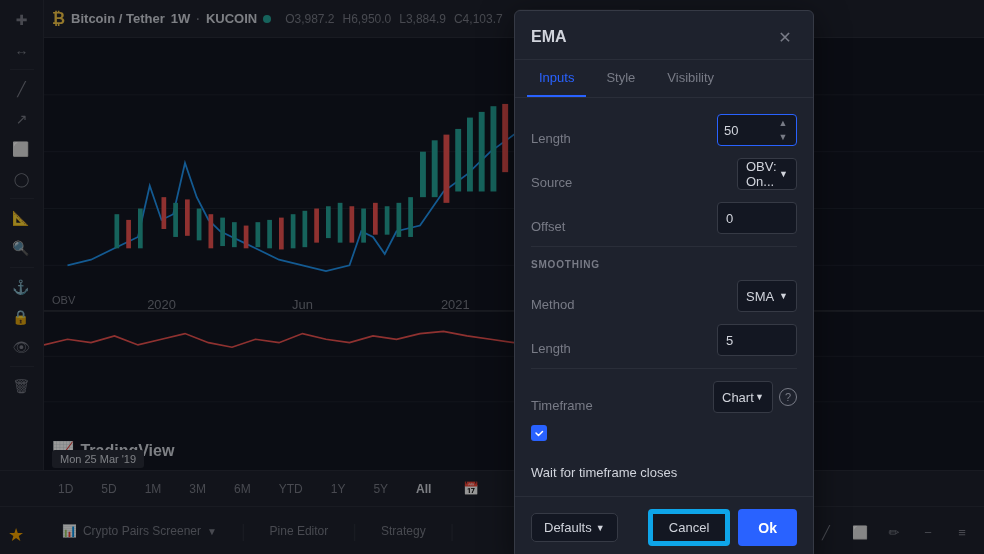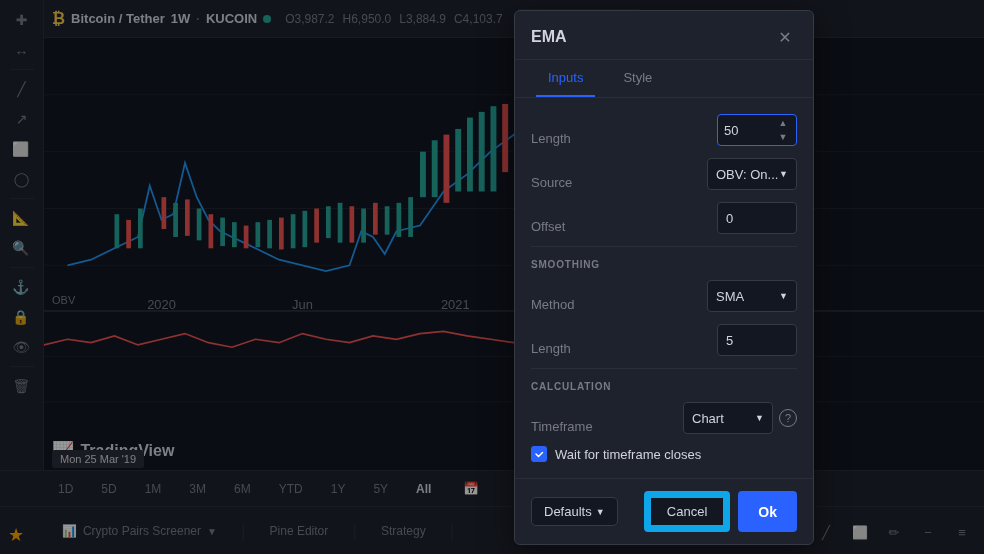--- a/index.html
+++ b/index.html
@@ -122,22 +122,22 @@
     }
     .dialog-title { font-size: 16px; font-weight: 600; color: #d1d4dc; }
     .dialog-close {
       width: 24px; height: 24px;
       display: flex; align-items: center; justify-content: center;
       cursor: pointer; color: #787b86; font-size: 16px; border-radius: 4px;
     }
 
     
     .dialog-tabs {
-      display: flex; gap: 16px;
-      padding: 0 21px;
+      display: flex; gap: 8px;
+      padding: 0 12px;
       border-bottom: 1px solid #2a2e39;
     }
     .dialog-tab {
       padding: 10px 12px;
       font-size: 13px; cursor: pointer;
       color: #787b86; border-bottom: 2px solid transparent;
     }
     .dialog-tab.active { color: #2962ff; border-bottom: 2px solid #2962ff; }
 
     
@@ -155,40 +155,41 @@
       background: #131722; border: 1px solid #363a45;
       border-radius: 4px; color: #d1d4dc; font-size: 13px;
       padding: 0 8px; outline: none; text-align: left;
       display: flex; align-items: center; justify-content: space-between;
     }
     .number-input-inner { display: flex; align-items: center; justify-content: space-between; width: 80px; height: 32px; background: #131722; border: 1px solid #2962ff; border-radius: 4px; padding: 0 6px; color: #d1d4dc; font-size: 13px; }
     .spinner-btns { display: flex; flex-direction: column; }
     .spinner-btn { width: 14px; height: 14px; display: flex; align-items: center; justify-content: center; cursor: pointer; color: #787b86; font-size: 9px; }
 
     .select-control {
-      width: 90px; height: 32px;
+      width: 60px; height: 32px;
       background: #131722; border: 1px solid #363a45;
       border-radius: 4px; color: #d1d4dc; font-size: 13px;
       padding: 0 8px; cursor: pointer;
       display: flex; align-items: center; justify-content: space-between;
     }
 
     .section-label {
       font-size: 10px; font-weight: 600;
       color: #787b86; letter-spacing: 0.8px;
       text-transform: uppercase;
       margin: 8px 0 10px;
     }
 
     .dialog-separator { height: 1px; background: #2a2e39; margin: 8px 0 12px; }
 
     
     .checkbox-row {
-      display: flex; align-items: flex-end; gap: 8px;
+      display: flex; align-items: flex-start; gap: 24px;
       margin-top: 8px;
+      flex-direction: column;
     }
     .checkbox-custom {
       width: 16px; height: 16px;
       background: #2962ff; border-radius: 3px;
       display: flex; align-items: center; justify-content: center;
       cursor: pointer; flex-shrink: 0;
     }
     .checkbox-custom svg { width: 10px; height: 10px; }
     .checkbox-label { font-size: 13px; color: #d1d4dc; }
 
@@ -200,21 +201,21 @@
     }
     .defaults-btn {
       display: flex; align-items: center; gap: 4px;
       padding: 6px 12px; border: 1px solid #363a45;
       border-radius: 5px; cursor: pointer;
       color: #d1d4dc; font-size: 13px; background: #131722;
     }
     .footer-right { display: flex; gap: 8px; }
     .btn-cancel {
       padding: 6px 16px; border-radius: 4px; cursor: pointer;
-      background: #131722; border: 7px solid #0ea5e9;
+      background: #131722; border: 5px solid #0ea5e9;
       color: #d1d4dc; font-size: 13px;
     }
     .btn-ok {
       padding: 6px 20px; border-radius: 4px; cursor: pointer;
       background: #2962ff; border: none;
       color: #fff; font-size: 14px; font-weight: 600;
     }
 
     
     .help-icon {
@@ -426,20 +427,21 @@
 <div class="ema-dialog">
 
   <div class="dialog-header">
     <span class="dialog-title">EMA</span>
     <div class="dialog-close">✕</div>
   </div>
 
   <div class="dialog-tabs">
     <div class="dialog-tab active">Inputs</div>
     <div class="dialog-tab">Style</div>
+    <div class="dialog-tab">Visibility</div>
   </div>
 
   <div class="dialog-body">
 
     <div class="form-row">
       <span class="form-label">Length</span>
       <div class="form-control">
         <div class="number-input-inner">
           <span>50</span>
           <div class="spinner-btns">
@@ -479,21 +481,20 @@
 
     <div class="form-row">
       <span class="form-label">Length</span>
       <div class="number-input">
         <span>5</span>
       </div>
     </div>
 
     <div class="dialog-separator"></div>
 
-    <div class="section-label">CALCULATION</div>
 
     <div class="form-row">
       <span class="form-label">Timeframe</span>
       <div style="display:flex; align-items:center;">
         <div class="select-control">
           <span>Chart</span>
           <span style="font-size:9px;">▼</span>
         </div>
         <div class="help-icon">?</div>
       </div>

